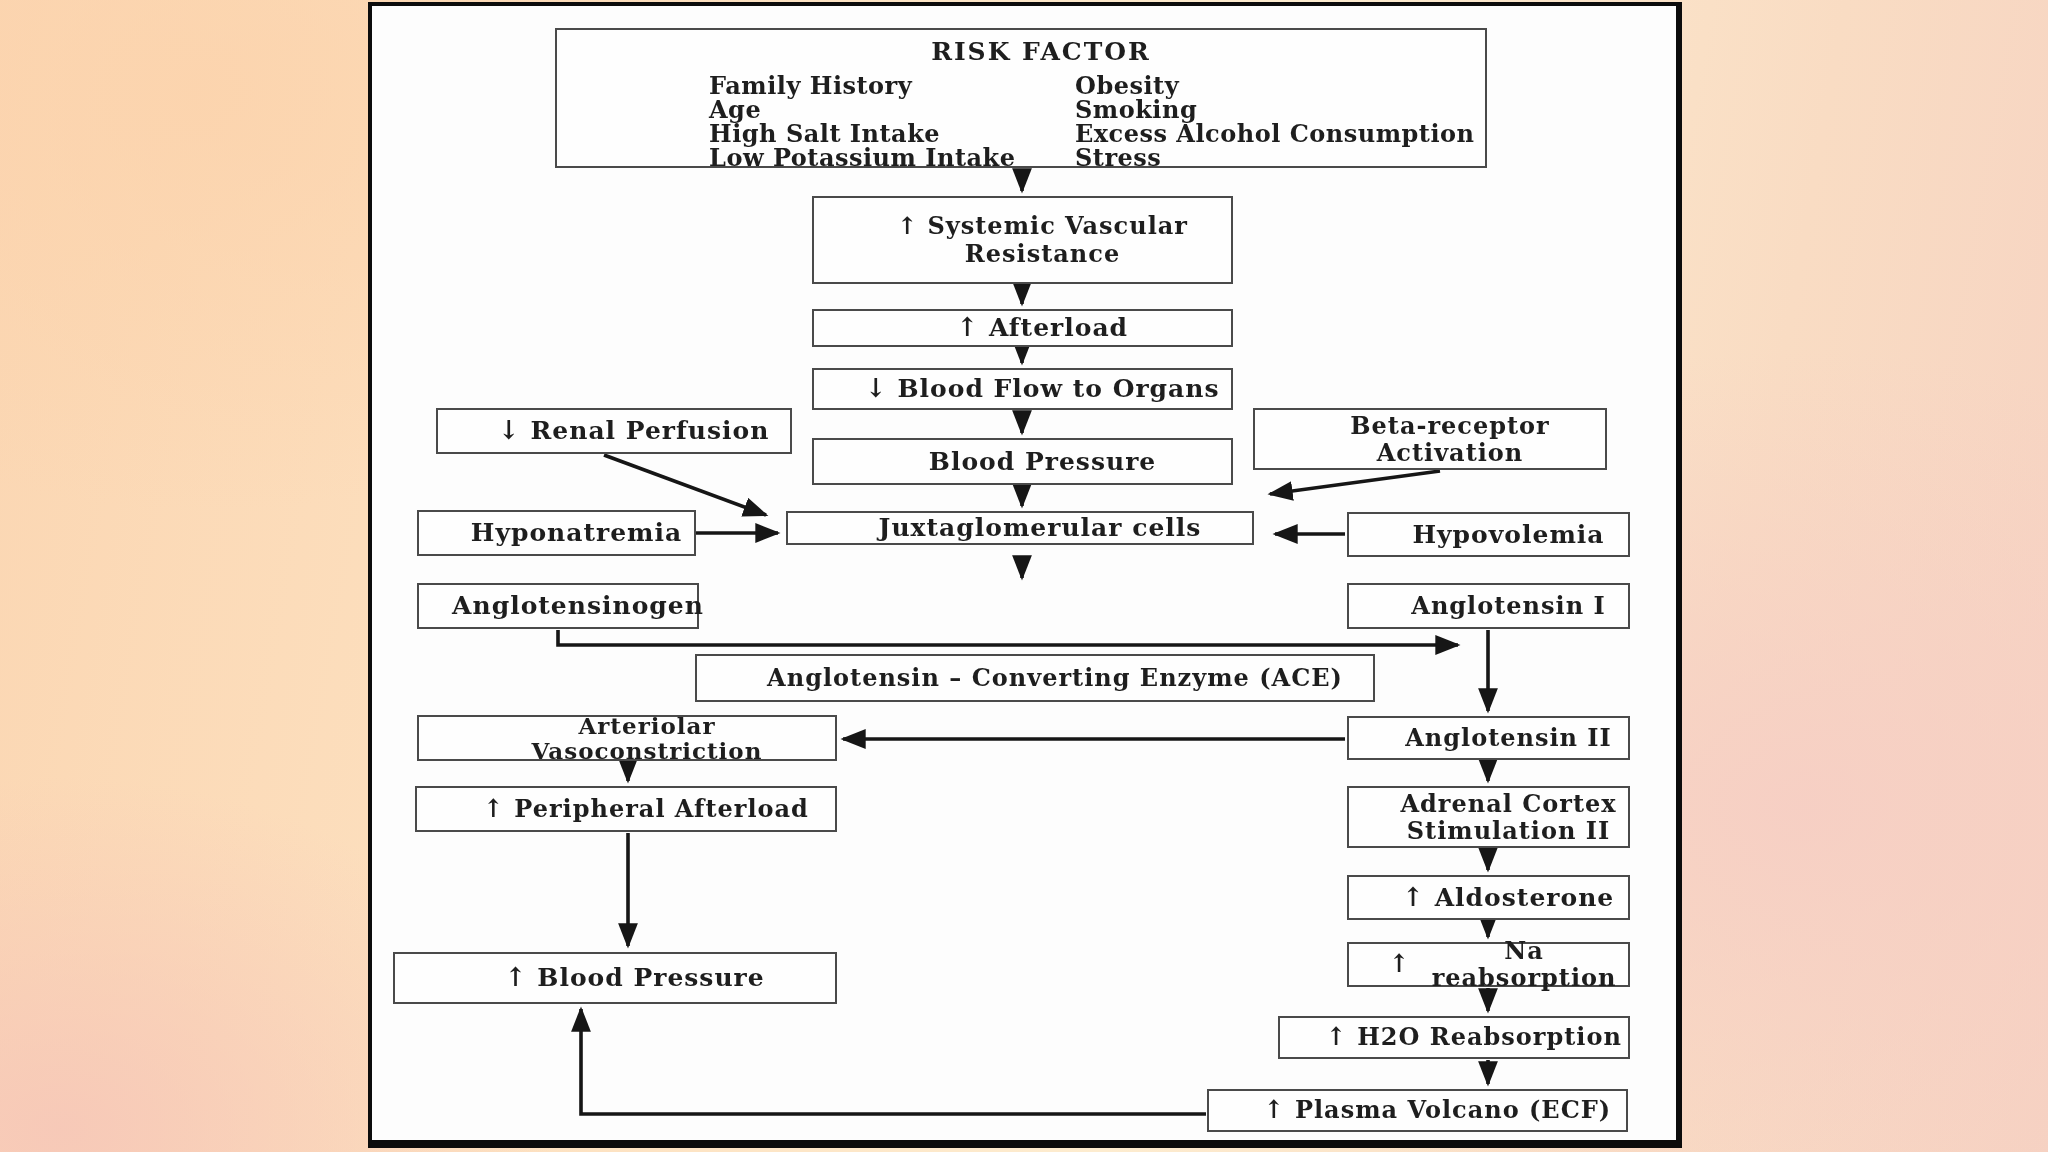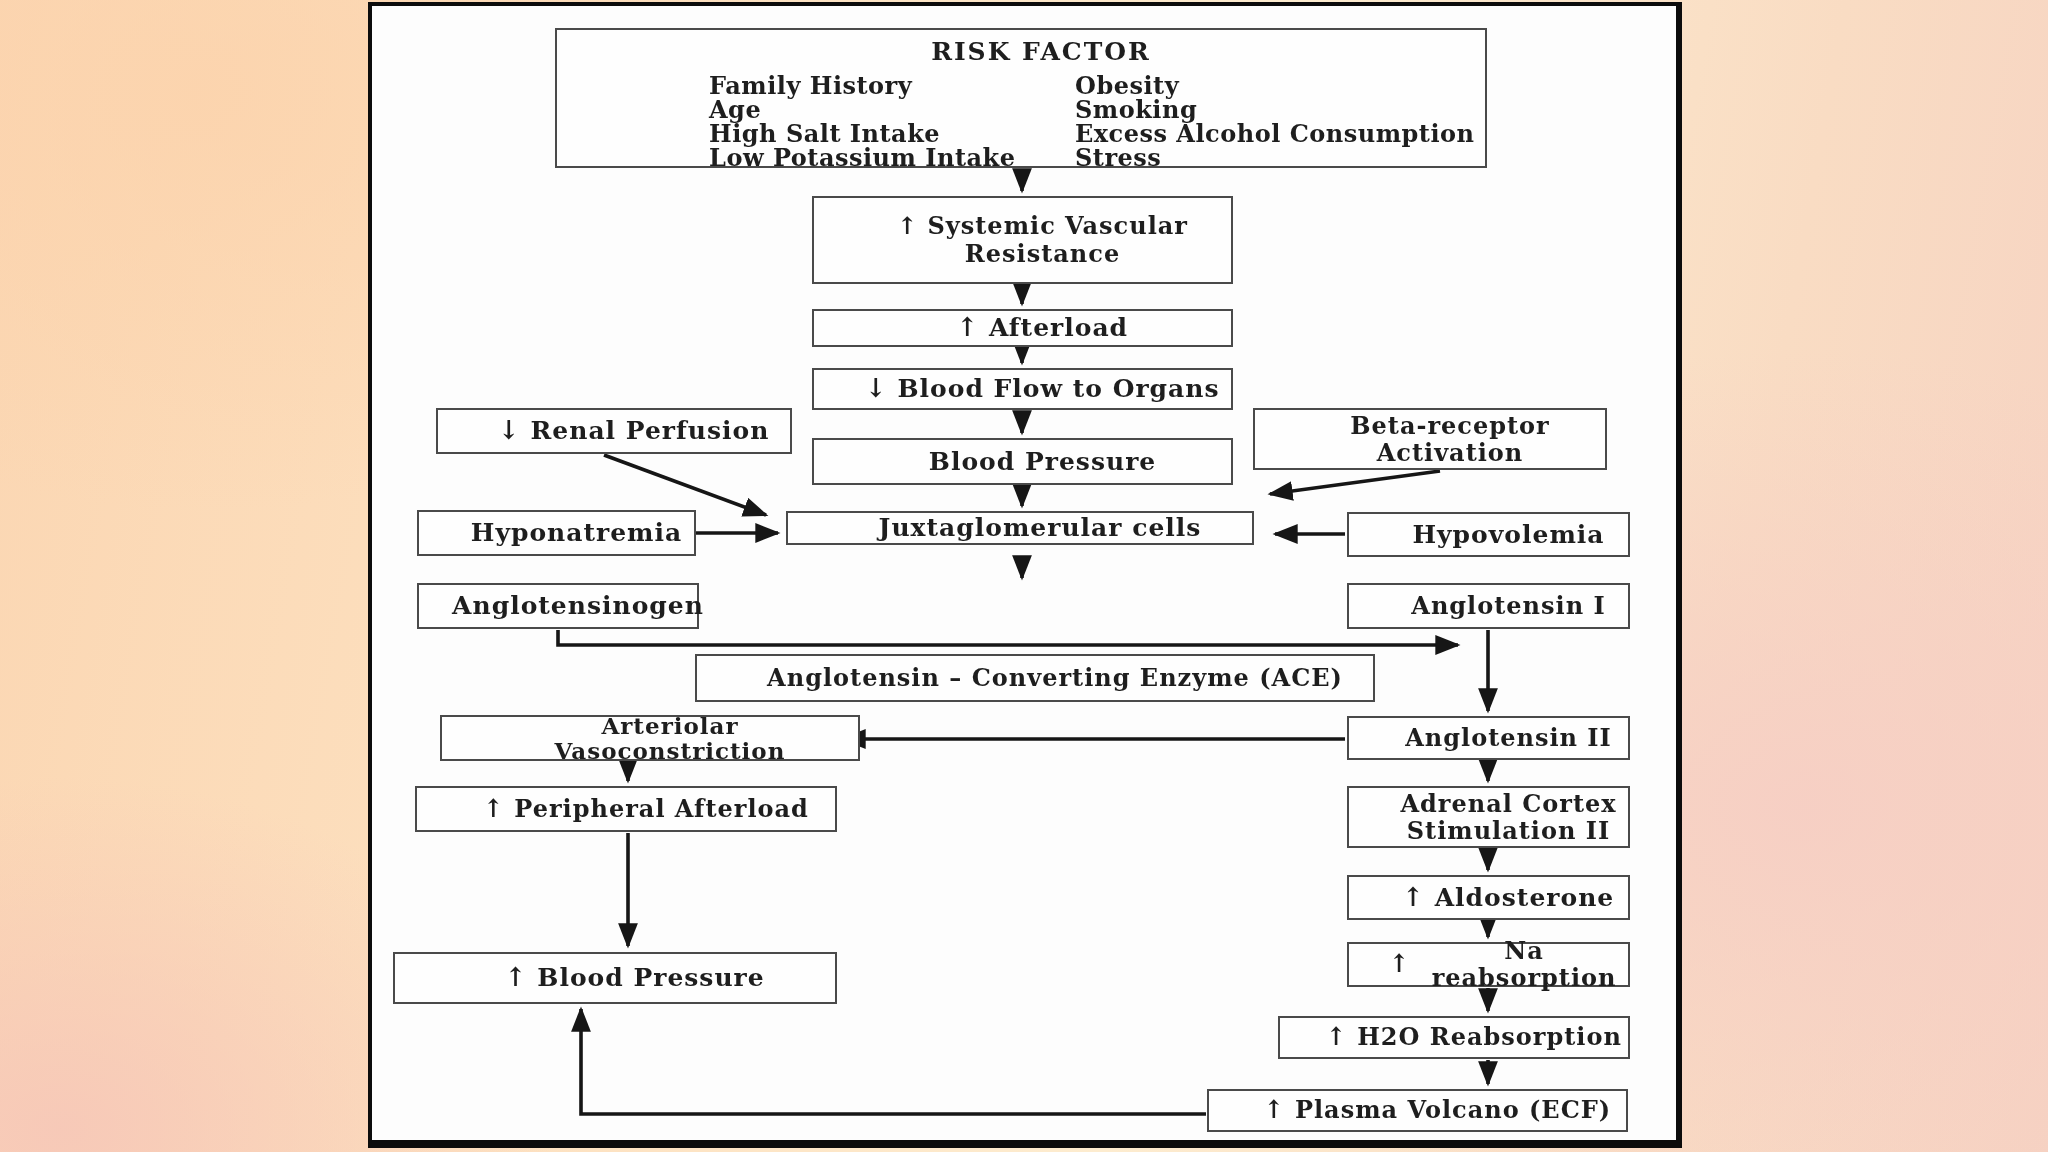--- a/index.html
+++ b/index.html
@@ -62,21 +62,21 @@
   .n-bp-mid        { left:440px; top:432px; width:421px; height:47px;  }
   .n-renal         { left:64px;  top:402px; width:356px; height:46px;  }
   .n-beta          { left:881px; top:402px; width:354px; height:62px;  font-size:24px; line-height:27px; }
   .n-hyponatremia  { left:45px;  top:504px; width:279px; height:46px;  }
   .n-juxta         { left:414px; top:505px; width:468px; height:34px;  }
   .n-hypovolemia   { left:975px; top:506px; width:283px; height:45px;  }
   .n-angiotensinogen{left:45px;  top:577px; width:282px; height:46px;  font-size:25px;align-items:center; }
   .n-renin         { left:440px; top:577px; width:421px; height:46px;  }
   .n-angio1        { left:975px; top:577px; width:283px; height:46px;  font-size:24px; }
   .n-ace           { left:323px; top:648px; width:680px; height:48px;  font-size:24px; }
-  .n-vaso          { left:45px;  top:709px; width:420px; height:46px;  font-size:23px;margin-left:23px; }
+  .n-vaso          { left:45px;  top:709px; width:420px; height:46px;  font-size:23px; }
   .n-angio2        { left:975px; top:710px; width:283px; height:44px;  font-size:24px; }
   .n-peripheral    { left:43px;  top:780px; width:422px; height:46px;  font-size:24px; }
   .n-adrenal       { left:975px; top:780px; width:283px; height:62px;  font-size:24px; line-height:27px; }
   .n-aldosterone   { left:975px; top:869px; width:283px; height:45px;  }
   .n-na            { left:975px; top:936px; width:283px; height:45px;  font-size:24px; }
   .n-h2o           { left:906px; top:1010px;width:352px; height:43px;  font-size:24px; }
   .n-plasma        { left:835px; top:1083px;width:421px; height:43px;  font-size:24px; }
   .n-bp-bottom     { left:21px;  top:946px; width:444px; height:52px;  }
 
   

